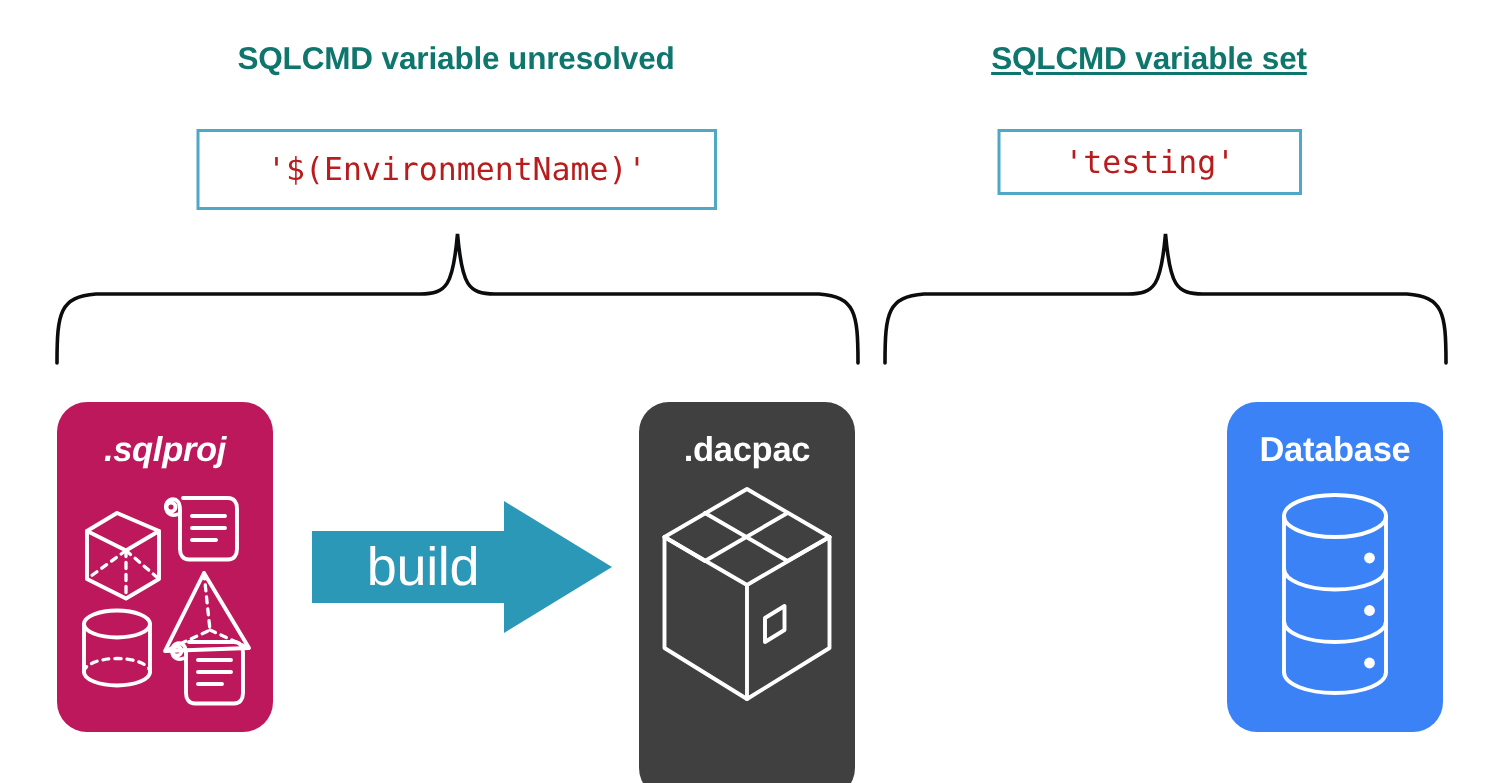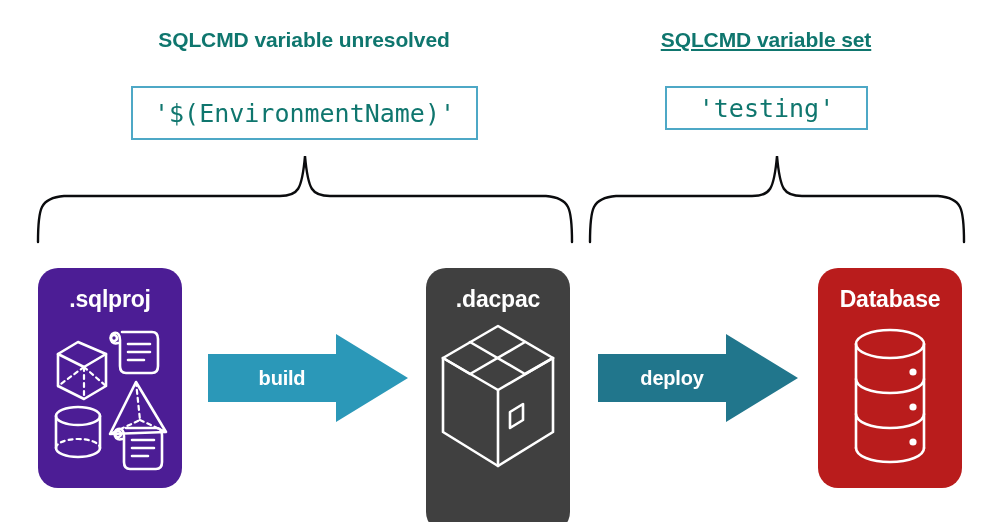--- a/index.html
+++ b/index.html
@@ -40,22 +40,22 @@
   
   .code-box {
     position: absolute;
     background: #ffffff;
     border: 2px solid #4ea8c6;
     box-sizing: border-box;
     display: flex;
     align-items: center;
     justify-content: center;
     font-family: "DejaVu Sans Mono", monospace;
-    font-size: 25px;
-    color: #0f766e;
+    font-size: 21px;
+    color: #b91c1c;
     letter-spacing: 0px;
     white-space: nowrap;
   }
   #code-box-left  { left: 131px; top: 86px; width: 347px; height: 54px; }
   #code-box-right { left: 665px; top: 86px; width: 203px; height: 44px; }
 
   
   .brace-svg {
     position: absolute;
     overflow: visible;
@@ -86,23 +86,23 @@
     font-size: 23px;
     letter-spacing: -0.2px;
     white-space: nowrap;
   }
   .stage-box .box-art {
     position: absolute;
     left: 0;
     width: 100%;
   }
 
-  #box-sqlproj  { left: 38px;  top: 268px; width: 144px; height: 220px; background: #4c1d95; }
+  #box-sqlproj  { left: 38px;  top: 268px; width: 144px; height: 220px; background: #be185d; font-style: italic; }
   #box-dacpac   { left: 426px; top: 268px; width: 144px; height: 264px; background: #404040; }
-  #box-database { left: 818px; top: 268px; width: 144px; height: 220px; background: #b91c1c; }
+  #box-database { left: 818px; top: 268px; width: 144px; height: 220px; background: #3b82f6; }
 
   #box-sqlproj  .box-label { top: 18px; }
   #box-dacpac   .box-label { top: 18px; }
   #box-database .box-label { top: 18px; }
 
   #box-sqlproj  .box-art { top: 56px; height: 150px; }
   #box-dacpac   .box-art { top: 52px; height: 158px; }
   #box-database .box-art { top: 56px; height: 150px; }
 
   .line-art {
@@ -134,22 +134,22 @@
   }
   .arrow .arrow-label {
     position: absolute;
     left: 0;
     top: 50%;
     transform: translateY(-50%);
     width: 74%;
     text-align: center;
     color: #ffffff;
     font-family: "Liberation Sans", sans-serif;
-    font-weight: bold;
-    font-size: 20px;
+    font-weight: normal;
+    font-size: 36px;
     letter-spacing: -0.2px;
     white-space: nowrap;
   }
   #arrow-build  { left: 208px; top: 334px; width: 200px; height: 88px; }
   #arrow-deploy { left: 598px; top: 334px; width: 200px; height: 88px; }
 </style>
 </head>
 <body>
 
 <div class="stage">
@@ -248,26 +248,20 @@
         <path d="M 61,70 L 61,146"></path>
 
         <path d="M 33,22 L 88,54 L 116,38"></path>
         <path d="M 6,38 L 33,54 L 88,22"></path>
 
         <path d="M 73,92 L 86,84 L 86,100 L 73,108 Z"></path>
       </svg>
     </div>
   </div>
 
-  <div class="arrow" id="arrow-deploy">
-    <svg class="arrow-shape" viewBox="0 0 200 88" preserveAspectRatio="none">
-      <polygon points="0,20 128,20 128,0 200,44 128,88 128,68 0,68" fill="#21768c"></polygon>
-    </svg>
-    <div class="arrow-label">deploy</div>
-  </div>
 
   <div class="stage-box" id="box-database">
     <div class="box-label">Database</div>
     <div class="box-art">
       <svg class="line-art" width="100" height="150" viewBox="0 0 100 150">
         <ellipse cx="50" cy="20" rx="34" ry="14"></ellipse>
         <path d="M 16,20 L 16,124"></path>
         <path d="M 84,20 L 84,124"></path>
         <path d="M 16,124 C 16,132 31,138 50,138 C 69,138 84,132 84,124"></path>
         <path d="M 16,55 C 16,63 31,69 50,69 C 69,69 84,63 84,55"></path>

